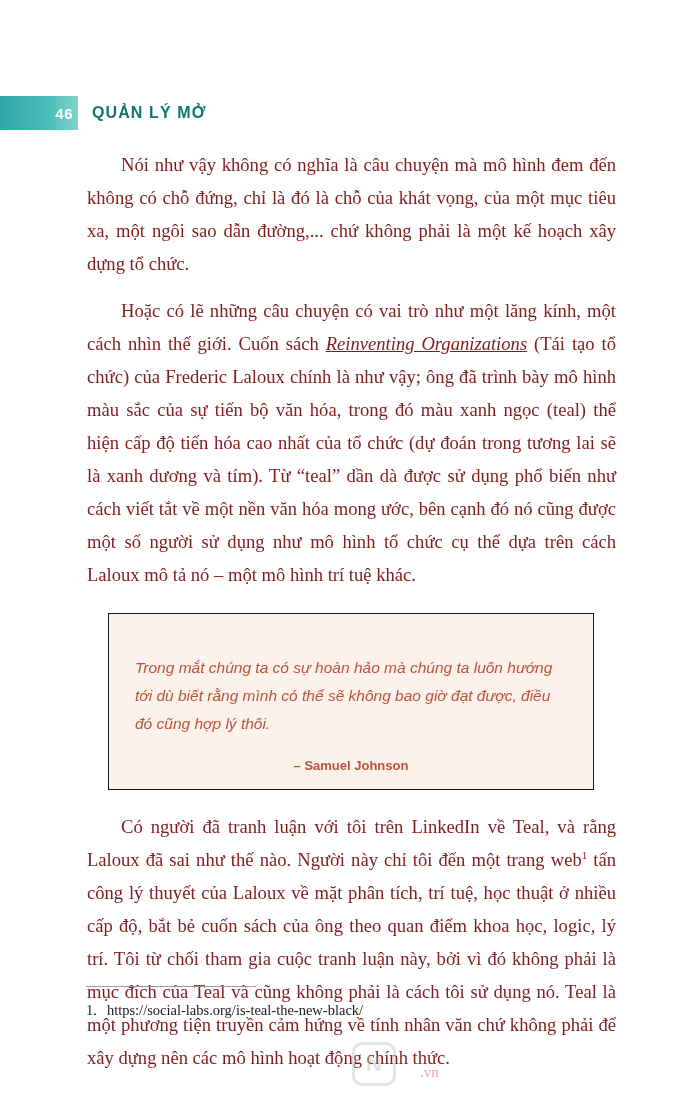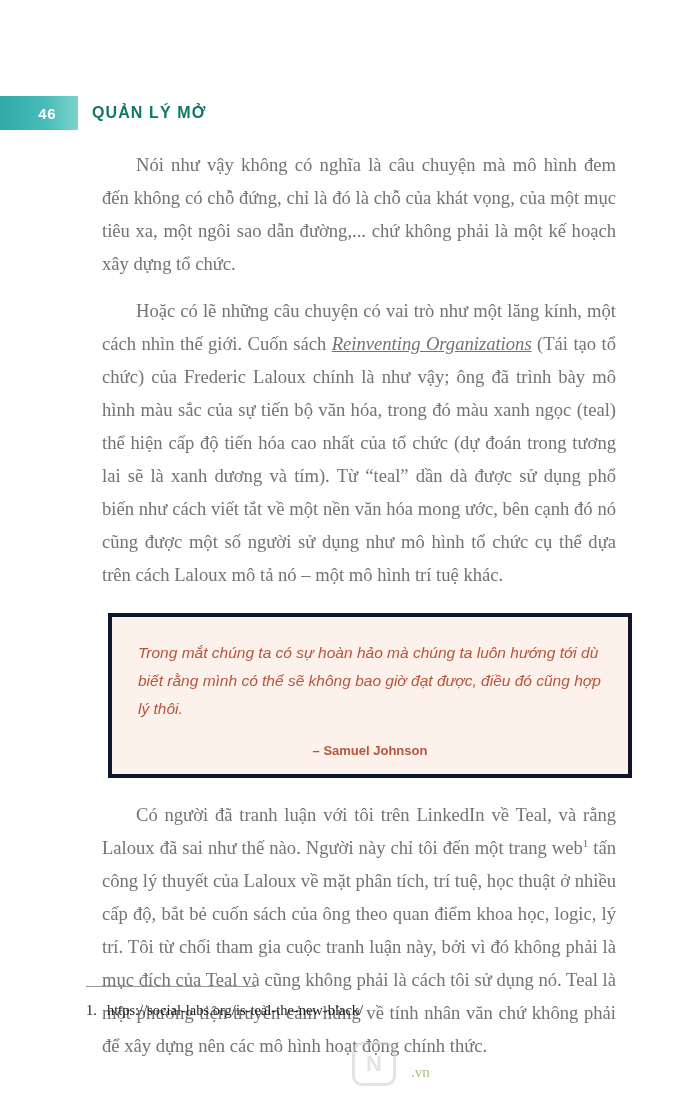--- a/index.html
+++ b/index.html
@@ -27,21 +27,21 @@
   .header-tab {
     position: absolute;
     left: 0;
     top: 0;
     width: 78px;
     height: 34px;
     background: linear-gradient(90deg, #2fa8a8 0%, #49bdb8 60%, #7fd2cc 100%);
     display: flex;
     align-items: center;
     justify-content: flex-end;
-    padding-right: 22px;
+    padding-right: 5px;
     box-sizing: border-box;
   }
   .header-pagenum {
     color: #ffffff;
     font-family: "Liberation Sans", sans-serif;
     font-size: 15px;
     font-weight: bold;
     letter-spacing: 0.5px;
   }
   .header-title {
@@ -57,46 +57,46 @@
   }
 
   
   .content {
     position: absolute;
     left: 86px;
     top: 148px;
     width: 530px;
   }
   p.para {
-    margin: 0 0 14px 16px;
+    margin: 0 0 14px 1px;
     font-size: 18.6px;
     line-height: 33px;
     text-align: justify;
     text-indent: 34px;
-    color: #737373;
+    color: #7f1d1d;
     hyphens: none;
   }
   p.para em {
     font-style: italic;
     text-decoration: underline;
   }
   sup.fn {
     font-size: 11px;
     vertical-align: super;
     line-height: 0;
   }
 
   
   .quote-box {
     margin: 22px 0 20px 22px;
-    width: 524px;
+    width: 486px;
     box-sizing: border-box;
     background: #fdf1ec;
-    border: 4px solid #0f172a;
-    padding: 22px 26px 16px 26px;
+    border: 1px solid #0f172a;
+    padding: 40px 26px 16px 26px;
   }
   .quote-text {
     font-family: "Liberation Sans", sans-serif;
     font-style: italic;
     font-size: 15.5px;
     line-height: 28px;
     color: #b8543a;
     margin: 0;
   }
   .quote-attrib {
@@ -160,22 +160,22 @@
   }
   .wm-text {
     font-family: "Liberation Sans", sans-serif;
     font-size: 30px;
     font-weight: bold;
     color: #c9c9c9;
     letter-spacing: 0.5px;
   }
   .wm-suffix {
     font-size: 15px;
-    color: #4d7c0f;
-    margin-left: 3px;
+    color: #ef4444;
+    margin-left: 12px;
     align-self: flex-end;
     padding-bottom: 5px;
   }
 </style>
 </head>
 <body>
 
 <div class="header">
   <div class="header-tab">
     <span class="header-pagenum">46</span>

